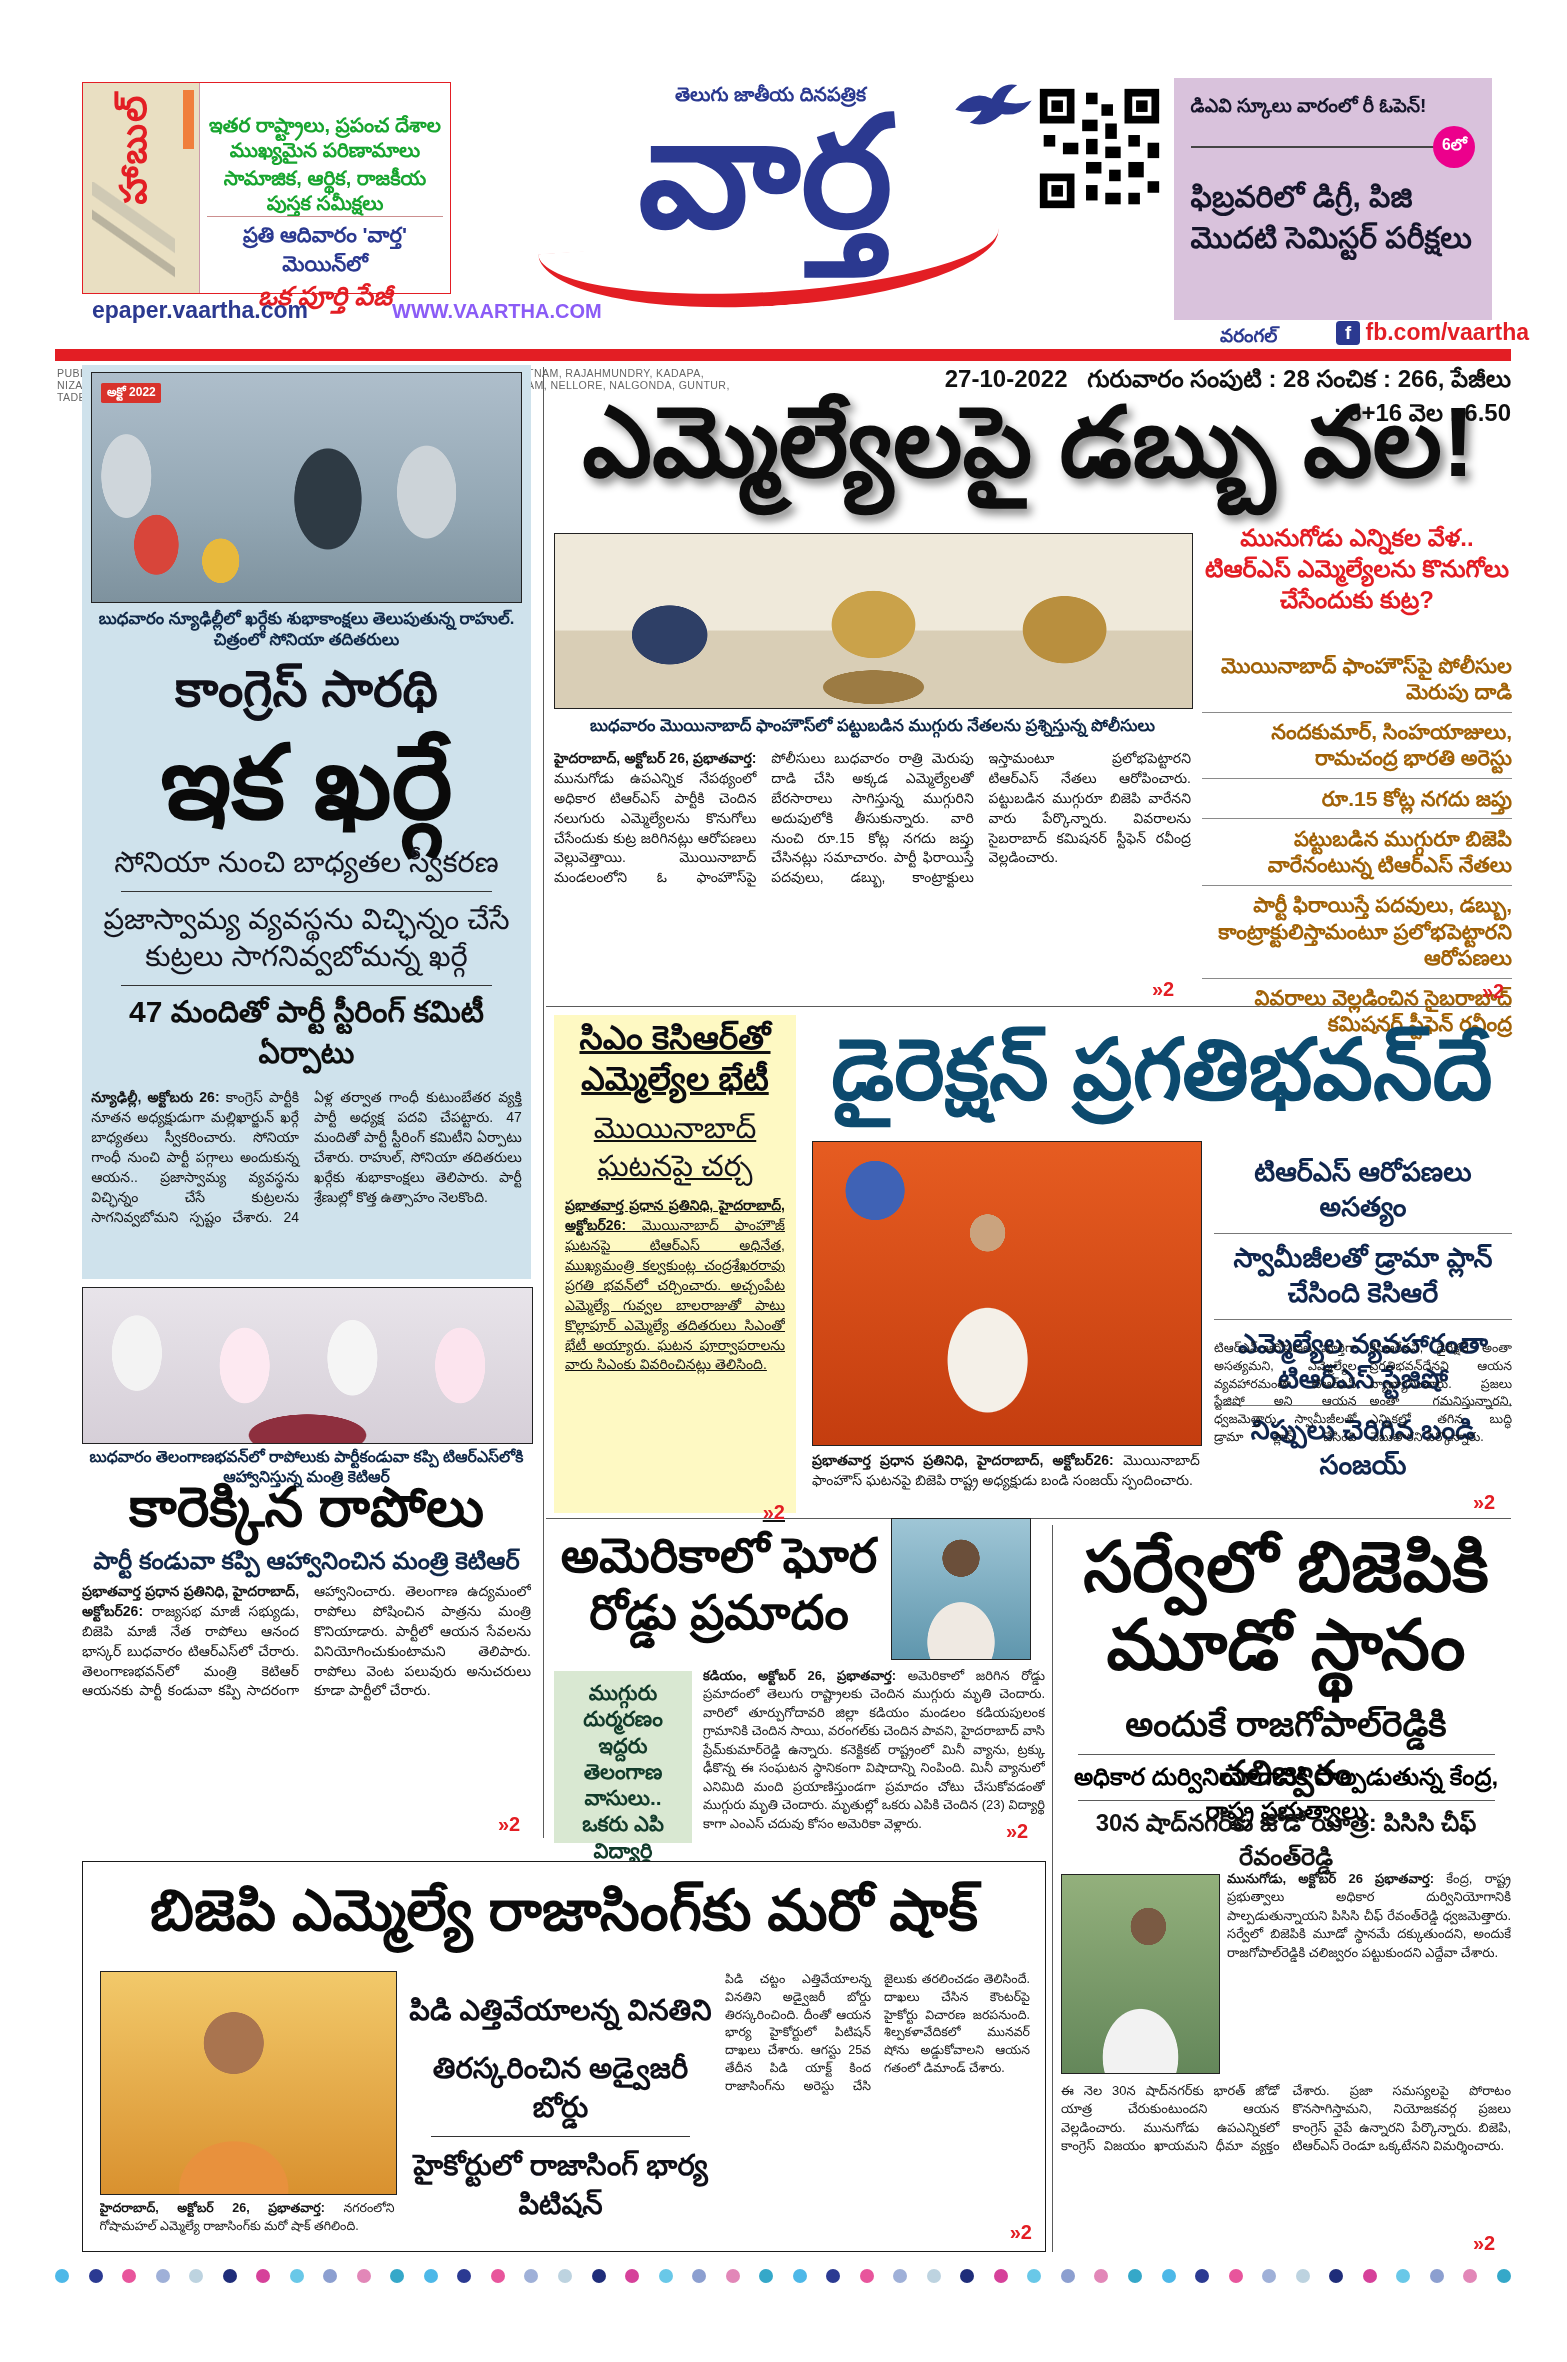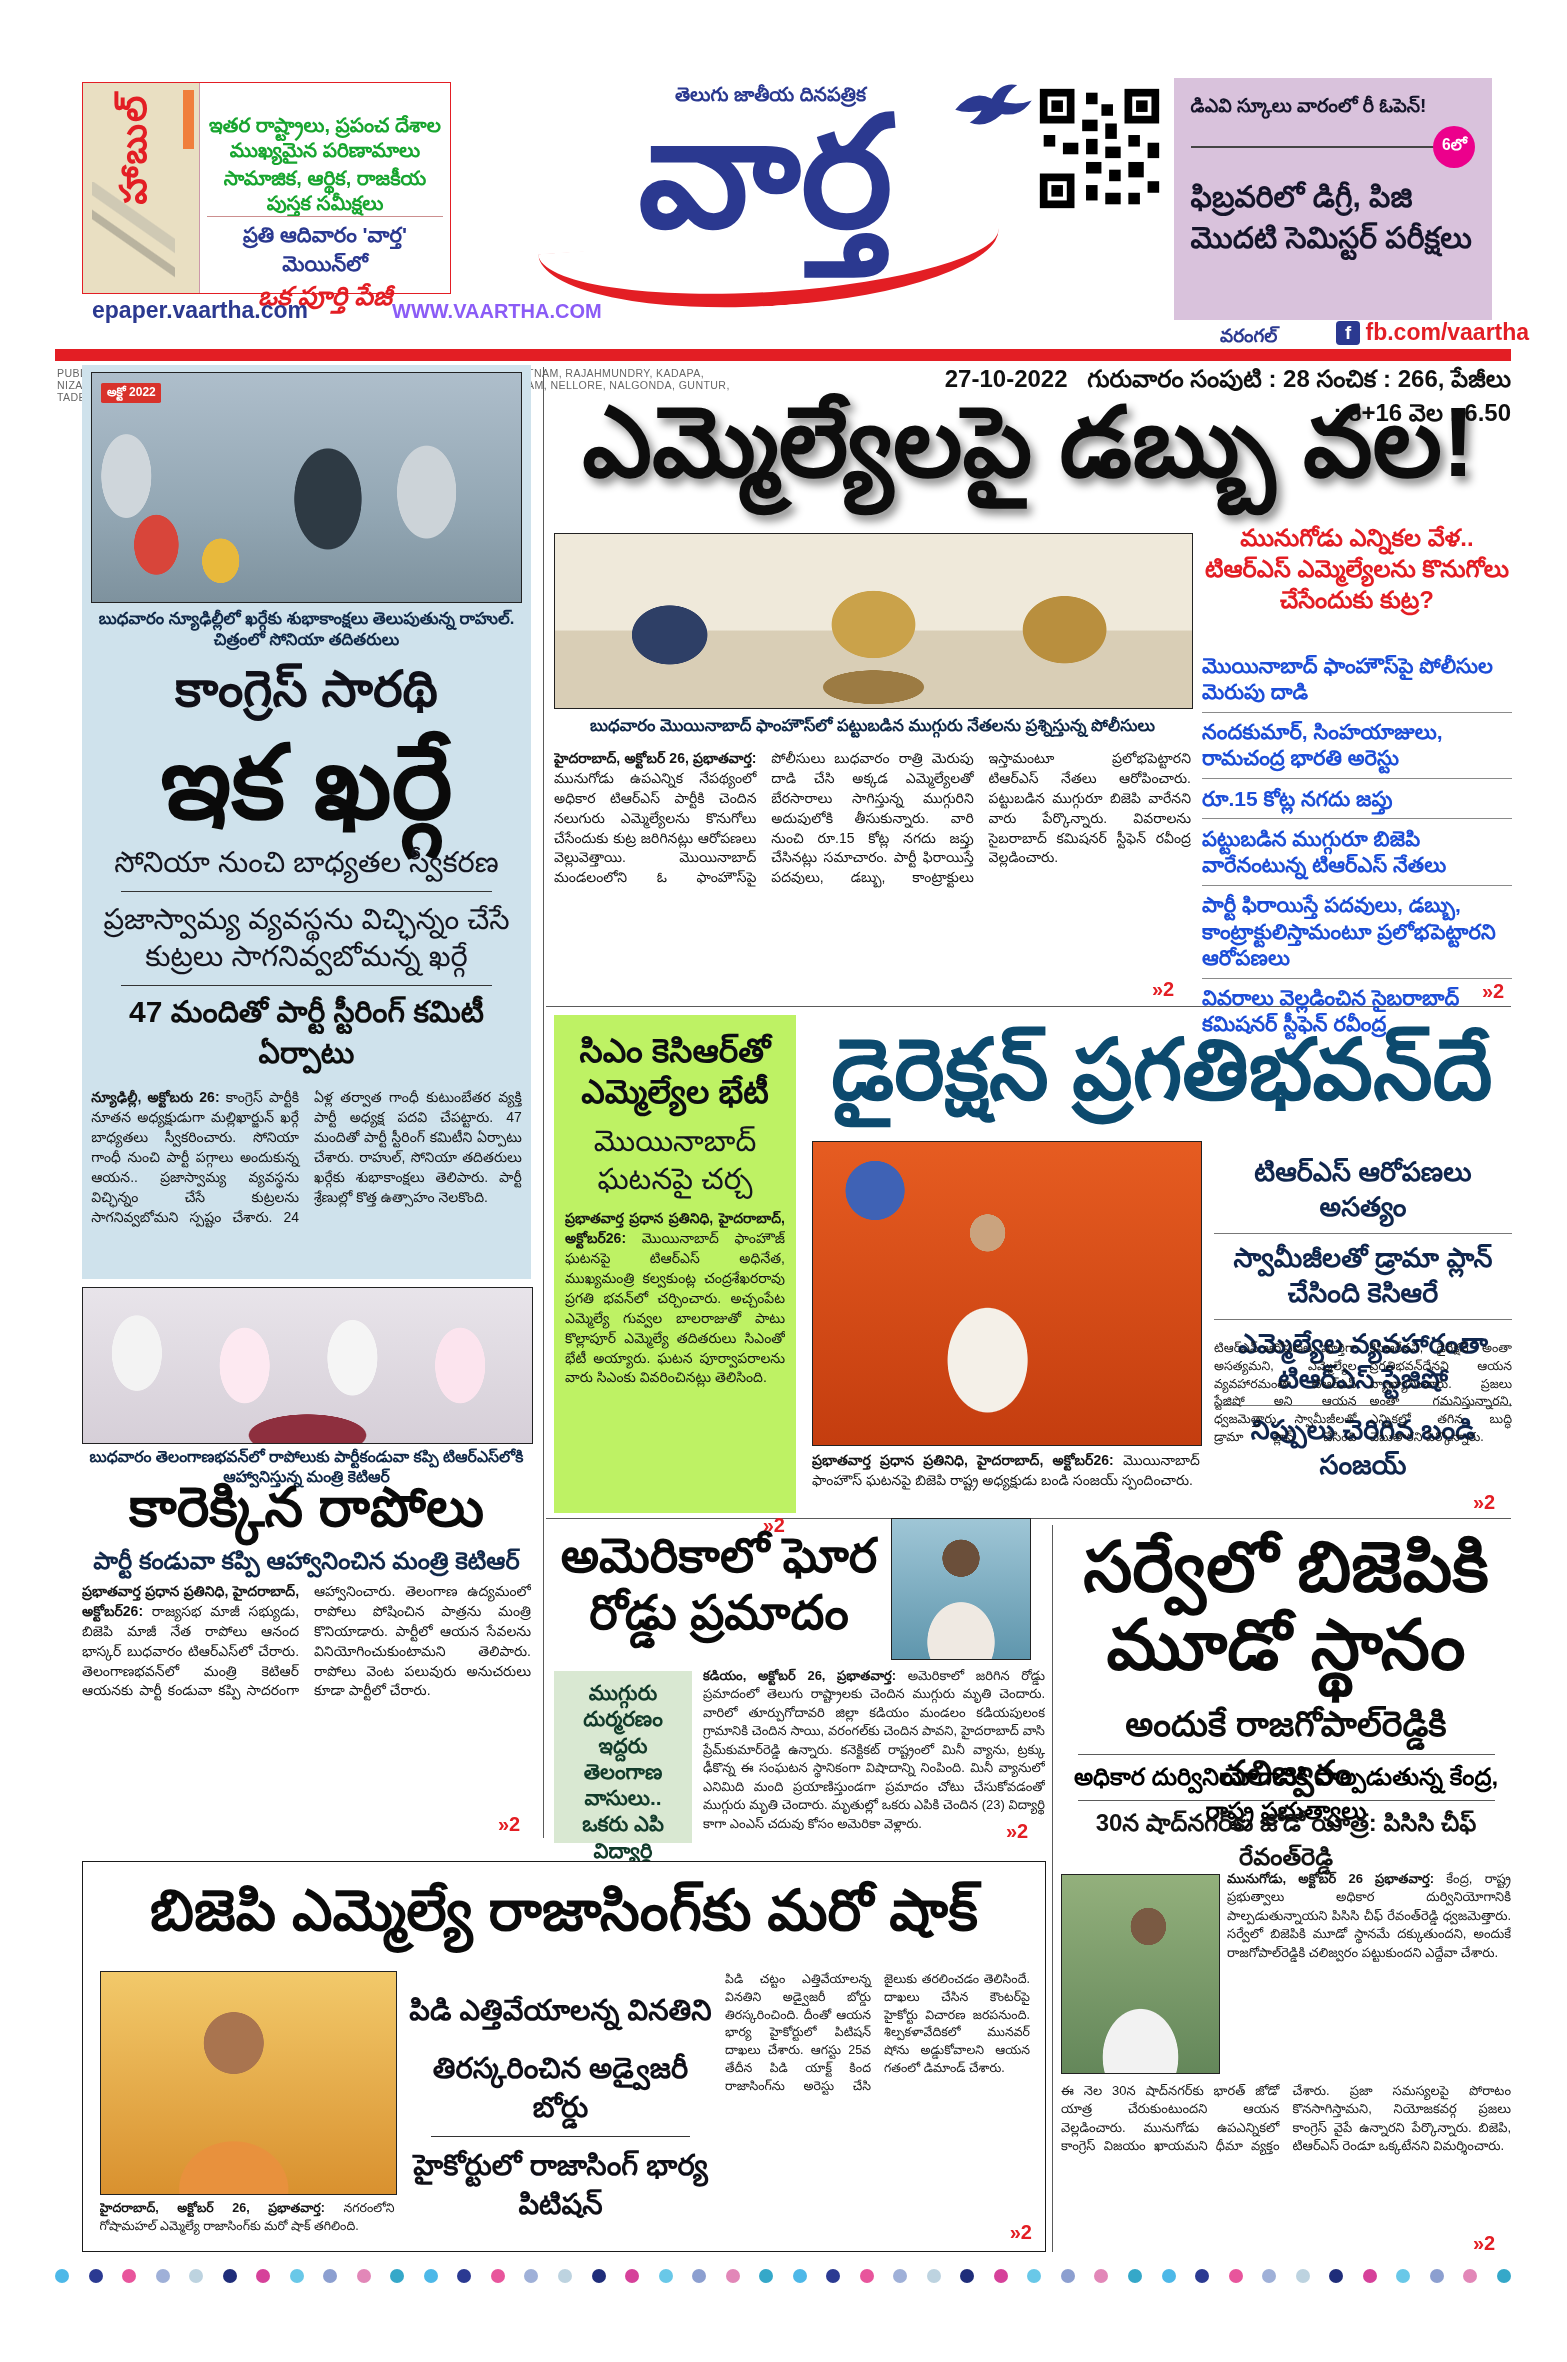--- a/index.html
+++ b/index.html
@@ -56,21 +56,21 @@
   
   .vline{width:0.9px;background:#5a5a5a;}
   .hline{height:0.9px;background:#5a5a5a;}
 
   
   .lead-hl{left:546px;top:386px;width:965px;font-size:98px;font-weight:800;color:#0d0d0d;
         text-align:center;white-space:nowrap;text-shadow:4.6px 5.5px 8.3px rgba(0,0,0,.45);}
   .lead-kicker{left:1202px;top:522px;width:310px;color:#e31e24;font-weight:bold;font-size:24px;
         line-height:1.3;text-align:center;}
   .lead-bullets{left:1202px;top:646px;width:310px;list-style:none;margin:0;padding:0;}
-  .lead-bullets li{color:#1d4ed8;font-weight:600;font-size:21px;line-height:1.25;text-align:left;
+  .lead-bullets li{color:#a16207;font-weight:600;font-size:21px;line-height:1.25;text-align:right;
         padding:6.5px 0;border-bottom:0.9px solid #8a8a8a;}
   .lead-bullets li:last-child{border-bottom:none;}
   .more{color:#e31e24;font-weight:bold;font-size:20px;}
   .ph{border:0.9px solid #222;}
   .lead-photo{left:554px;top:533px;width:637px;height:174px;}
   .cap{color:#0f2746;font-weight:600;font-size:16.6px;line-height:1.25;}
   .lead-cap{left:554px;top:716px;width:637px;text-align:center;}
   .body{font-size:14px;line-height:1.42;color:#141414;}
   .body .dl{font-weight:bold;}
   .lead-body{left:554px;top:749px;width:637px;height:244px;column-count:3;column-gap:14.8px;overflow:hidden;}
@@ -83,21 +83,21 @@
   .kh-cap{margin-top:5.5px;text-align:center;}
   .kh-kicker{margin-top:9.2px;font-size:50px;font-weight:700;color:#101018;text-align:center;white-space:nowrap;}
   .kh-hl{font-size:103px;font-weight:800;color:#0a0a0a;text-align:center;line-height:1.02;white-space:nowrap;}
   .kh-sub{font-size:29px;color:#15151f;text-align:center;line-height:1.3;margin-top:9.2px;}
   .kh-rule{height:0.9px;background:#333;width:86%;margin:9.2px auto;}
   .kh-sub3{font-size:30px;font-weight:bold;color:#0d0d0d;text-align:center;margin-top:3.7px;}
   .kh-body{margin-top:11px;height:218px;column-count:2;column-gap:14.8px;overflow:hidden;}
   .kh-more{text-align:right;margin-top:1.8px;}
 
   
-  .kcr{left:554px;top:1015px;width:242px;height:498px;background:#bef264;box-sizing:border-box;padding:15px 11px;}
+  .kcr{left:554px;top:1015px;width:242px;height:498px;background:#fef9c3;box-sizing:border-box;padding:2px 11px;text-decoration:underline;}
   .kcr-title{font-size:33px;font-weight:800;color:#0c0c12;text-align:center;line-height:1.25;}
   .kcr-sub{font-size:29.5px;color:#15151f;text-align:center;line-height:1.3;margin-top:9.2px;}
   .kcr-body{margin-top:11px;height:305px;overflow:hidden;}
 
   
   .dir-hl{left:812px;top:1021px;width:700px;font-size:85px;font-weight:800;color:#0c4a6e;
         text-align:center;white-space:nowrap;}
   .dir-photo{left:812px;top:1141px;width:388px;height:303px;}
   .dir-bodyleft{left:812px;top:1451px;width:388px;height:57px;overflow:hidden;}
   .dir-subs{left:1214px;top:1148px;width:298px;}

